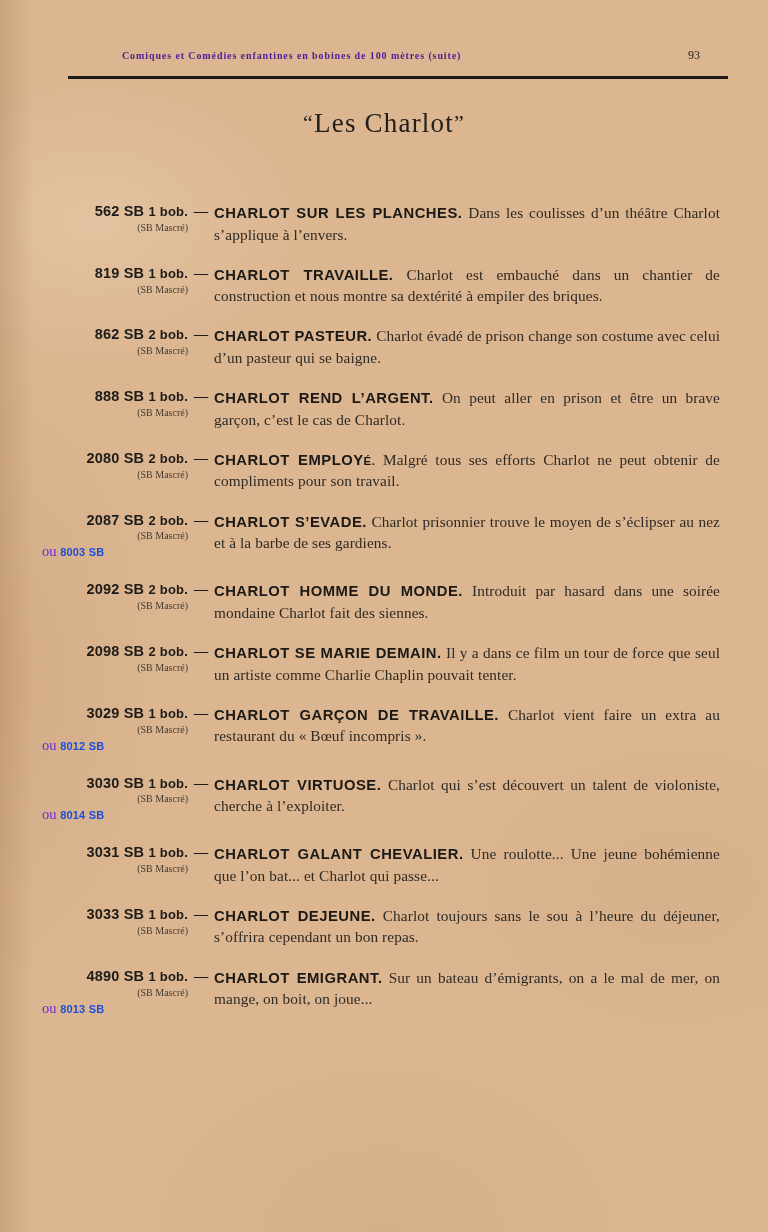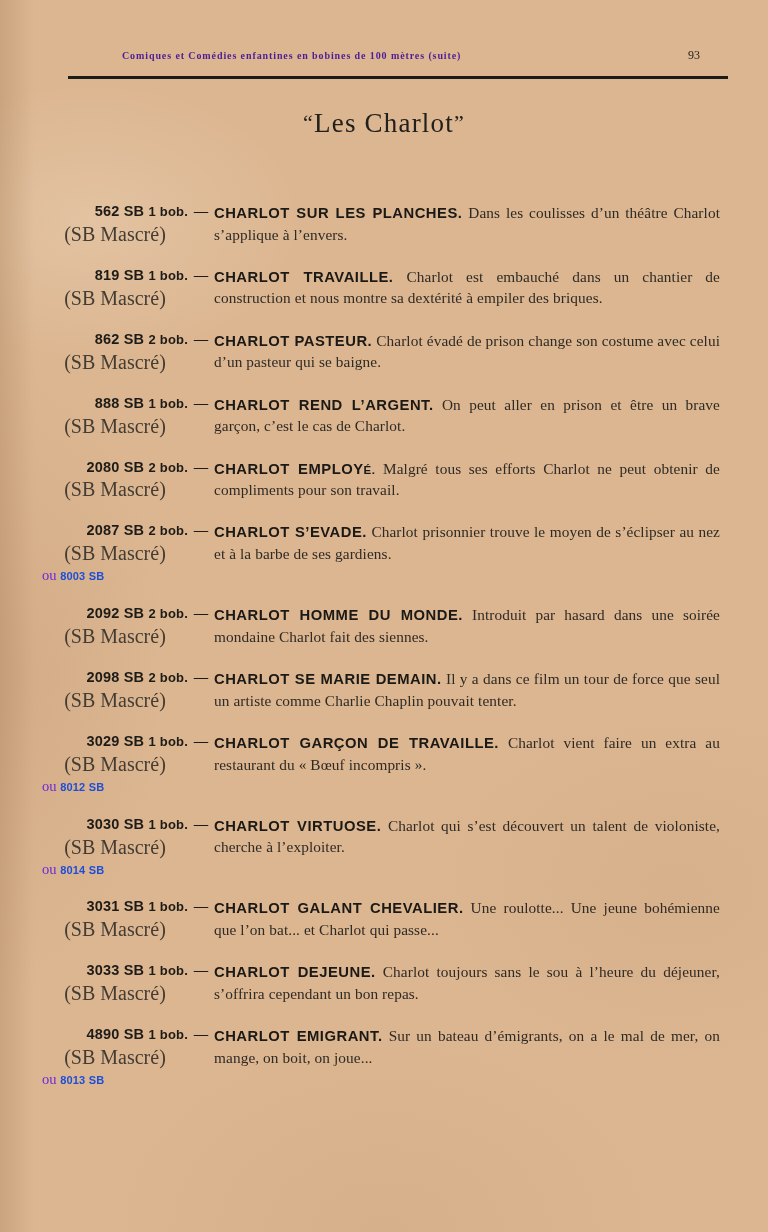--- a/index.html
+++ b/index.html
@@ -122,24 +122,24 @@
     white-space: nowrap;
     line-height: 1.30;
     letter-spacing: 0.2px;
   }
   .ref-line .bob {
     font-size: 13px;
     font-weight: bold;
   }
   .ref-sub {
     font-family: "Liberation Serif", serif;
-    font-size: 20px;
+    font-size: 10px;
     color: #423c33;
     line-height: 1.30;
-    text-align: center;
+    text-align: right;
     padding-left: 12px;
     white-space: nowrap;
   }
   .ref-alt {
     line-height: 1.30;
     text-align: left;
     padding-left: 12px;
     white-space: nowrap;
     font-size: 14.5px;
     color: #2a2722;

